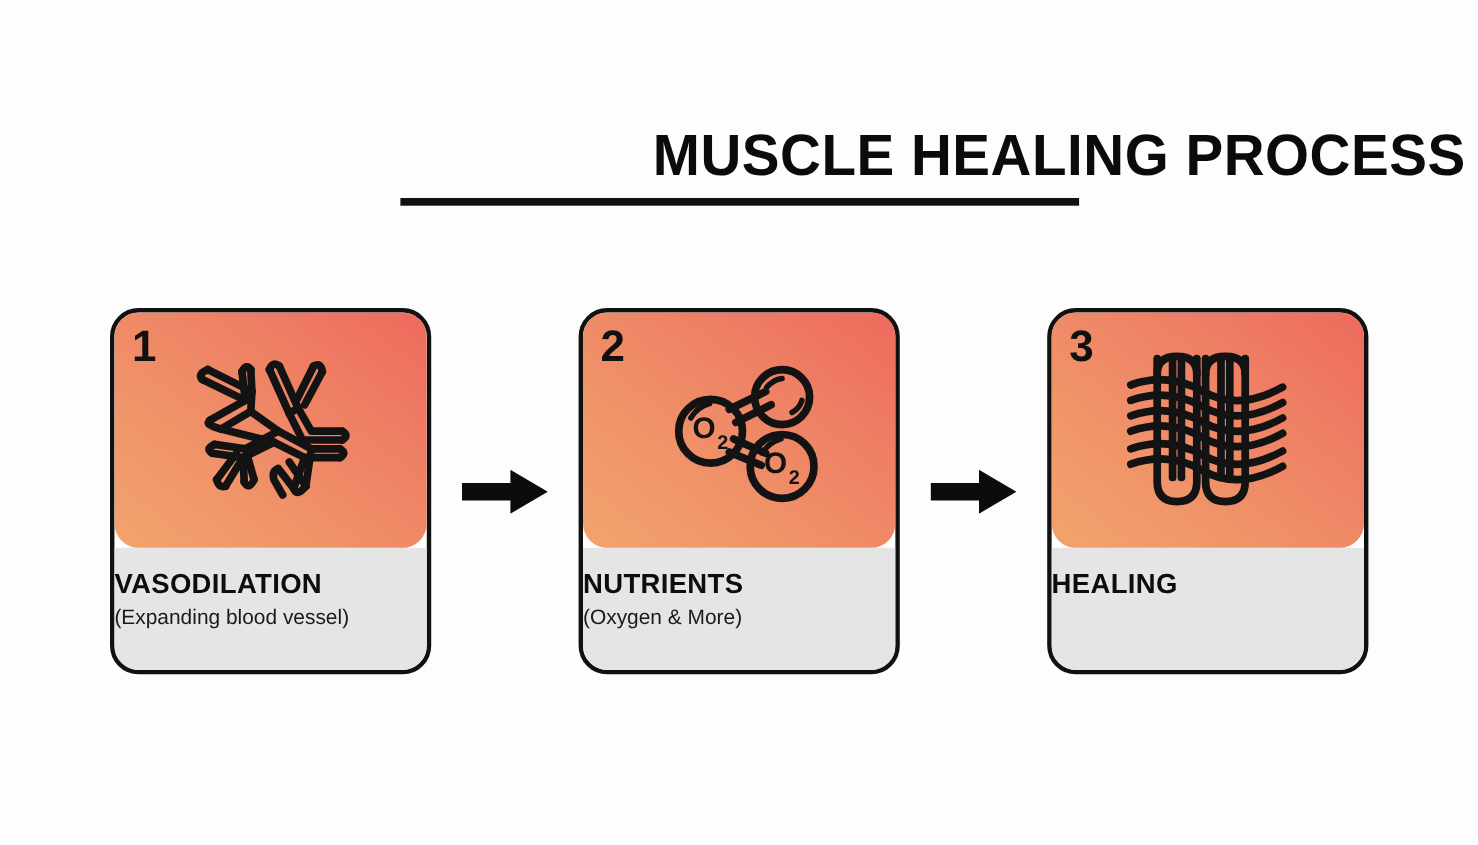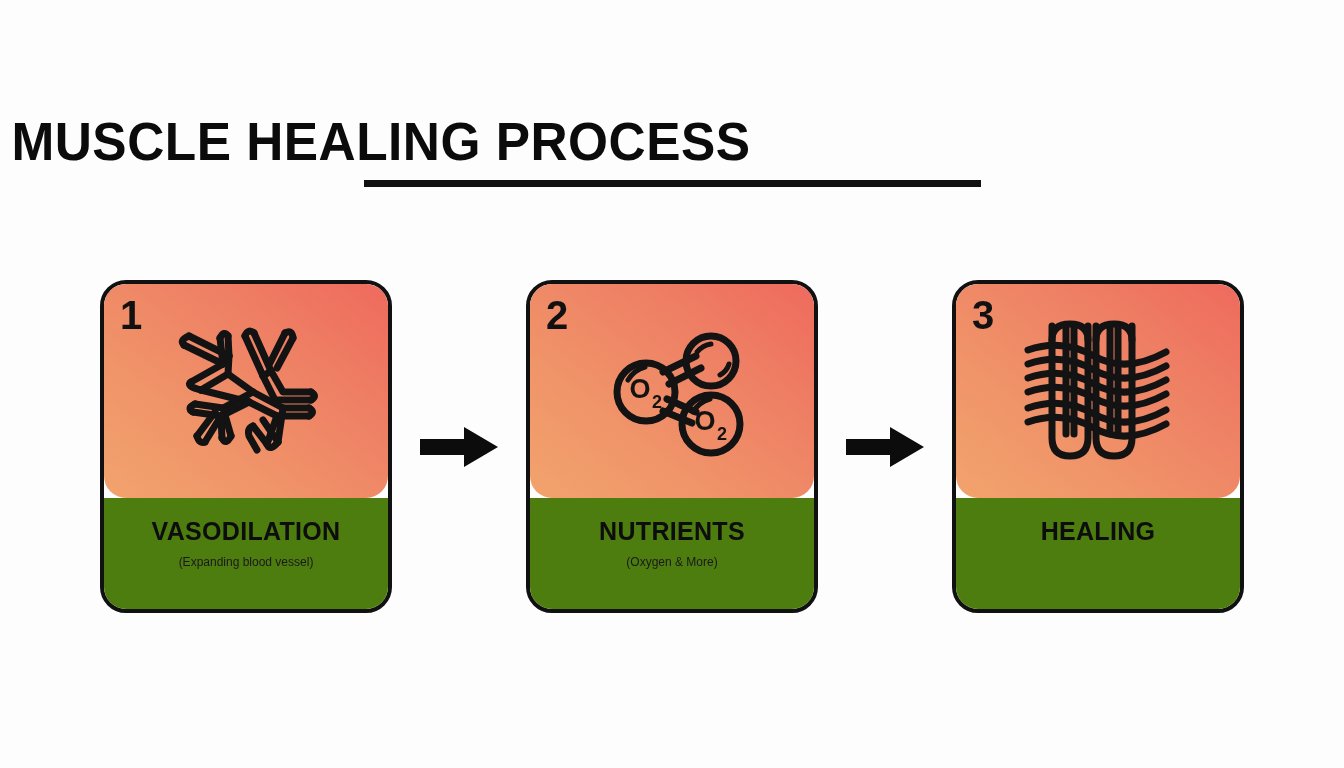--- a/index.html
+++ b/index.html
@@ -14,21 +14,21 @@
     overflow: hidden;
     position: relative;
   }
 
   
   .title-block {
     position: absolute;
     left: 0;
     top: 112px;
     width: 1344px;
-    text-align: left;
+    text-align: right;
   }
   .title-text {
     font-family: "Liberation Sans", sans-serif;
     font-weight: bold;
     font-size: 53px;
     letter-spacing: 0.5px;
     color: #0b0b0b;
     line-height: 60px;
     transform: scaleX(0.97);
     display: inline-block;
@@ -98,38 +98,37 @@
     justify-content: center;
   }
   .card-icon svg {
     display: block;
   }
 
   .card-text {
     flex: 1;
     display: flex;
     flex-direction: column;
-    align-items: center;
     justify-content: flex-start;
     padding-top: 18px;
-    background: #4d7c0f;
+    background: #e5e5e5;
   }
   .card-title {
     font-family: "Liberation Sans", sans-serif;
     font-weight: bold;
     font-size: 25px;
     letter-spacing: 0.3px;
     color: #0d0d0d;
     line-height: 30px;
     white-space: nowrap;
   }
   .card-subtitle {
     font-family: "Liberation Sans", sans-serif;
     font-weight: normal;
-    font-size: 12px;
+    font-size: 19px;
     color: #1a1a1a;
     line-height: 26px;
     margin-top: 3px;
     white-space: nowrap;
   }
 
   
   .arrow-wrap {
     width: 134px;
     height: 333px;

